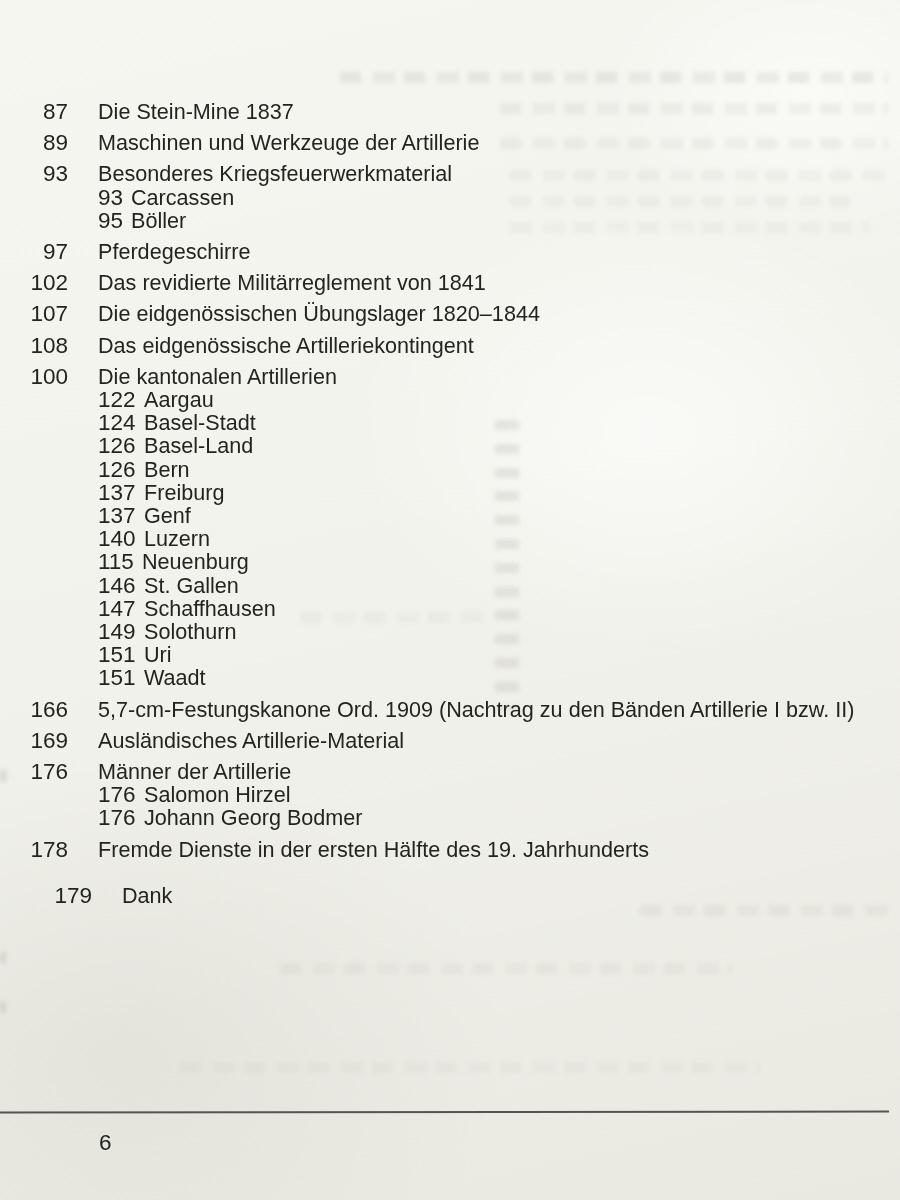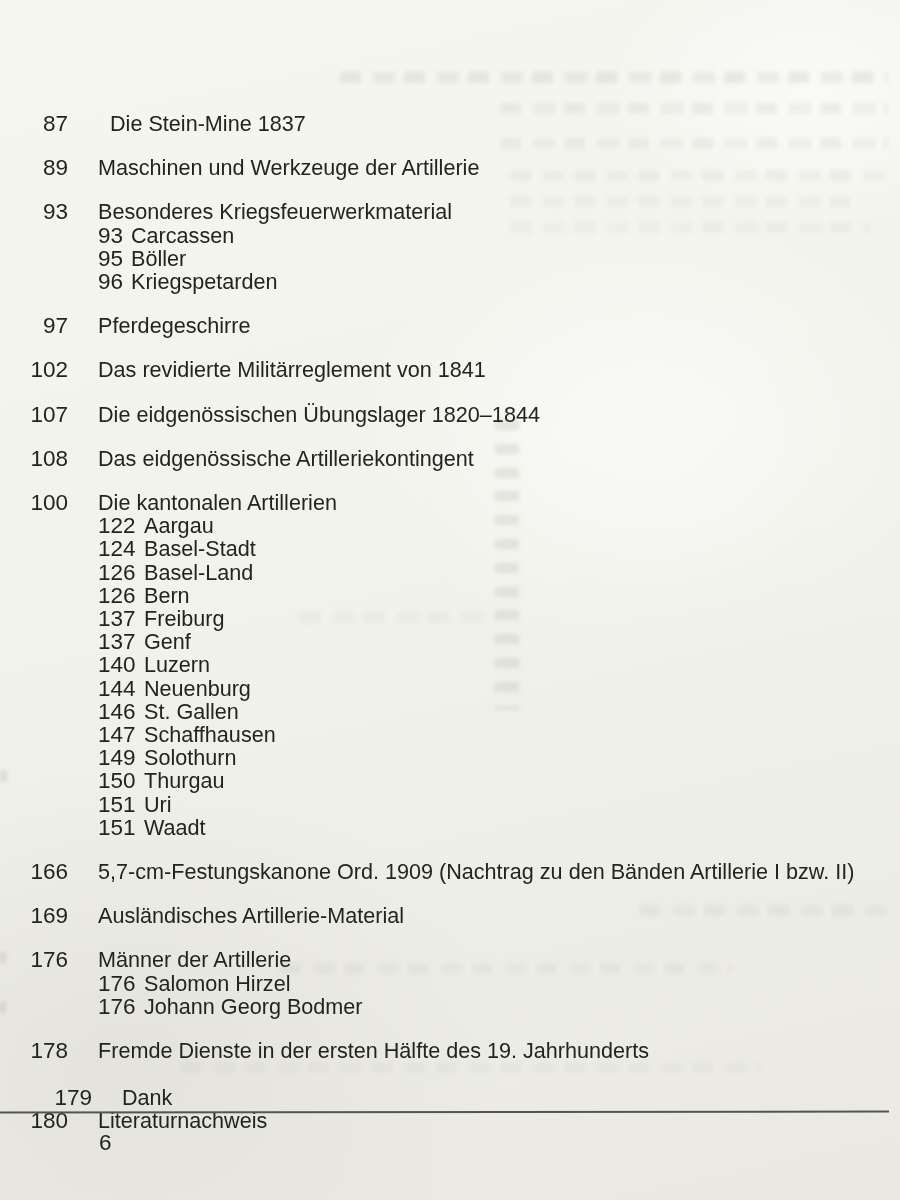--- a/index.html
+++ b/index.html
@@ -15,22 +15,22 @@
       radial-gradient(430px 320px at 72% 36%, rgba(255,255,255,0.55), transparent 70%),
       radial-gradient(520px 400px at 14% 88%, rgba(203,203,193,0.28), transparent 72%),
       radial-gradient(300px 200px at 90% 8%, rgba(255,255,255,0.5), transparent 70%),
       linear-gradient(168deg,#f6f6f1 0%,#f2f2ec 48%,#e9e9e2 100%);
   }
   
   .toc{position:absolute;left:0;top:0;right:0;padding-top:100px;}
   .row{display:flex;font-size:22.5px;line-height:23.2px;white-space:nowrap;}
   .row .num{flex:none;width:68px;text-align:right;}
   .row .title{margin-left:30px;transform:scaleX(0.96);transform-origin:left center;}
-  .row.l1{margin-top:21px;}
-  .row.l1.first{margin-top:12px;gap:12px;}
+  .row.l1{margin-top:8px;}
+  .row.l1.first{margin-top:0;}
   .row.l1.wide{margin-top:23.5px;margin-left:24px;}
   .row.l1.tight{margin-top:0;}
   .row.l2{margin-top:0;padding-left:98px;}
   .row.l2 .num{width:auto;text-align:left;}
   .row.l2 .title{margin-left:8px;}
   
   .rule{position:absolute;left:0;top:1111px;width:889px;height:2px;background:#54554e;transform:rotate(-0.06deg);}
   .pagenum{position:absolute;left:99px;top:1131px;font-size:22.5px;line-height:23.2px;}
   
   .ghost{position:absolute;filter:blur(2px);pointer-events:none;}
@@ -78,24 +78,20 @@
     <span class="title">Besonderes Kriegsfeuerwerkmaterial</span>
   </div>
       <div class="row l2">
     <span class="num">93</span>
     <span class="title">Carcassen</span>
   </div>
       <div class="row l2">
     <span class="num">95</span>
     <span class="title">Böller</span>
   </div>
-      <div class="row l2">
-    <span class="num">96</span>
-    <span class="title">Kriegspetarden</span>
-  </div>
       <div class="row l1">
     <span class="num">97</span>
     <span class="title">Pferdegeschirre</span>
   </div>
       <div class="row l1">
     <span class="num">102</span>
     <span class="title">Das revidierte Militärreglement von 1841</span>
   </div>
       <div class="row l1">
     <span class="num">107</span>
@@ -131,38 +127,34 @@
   </div>
       <div class="row l2">
     <span class="num">137</span>
     <span class="title">Genf</span>
   </div>
       <div class="row l2">
     <span class="num">140</span>
     <span class="title">Luzern</span>
   </div>
       <div class="row l2">
-    <span class="num">144</span>
+    <span class="num">115</span>
     <span class="title">Neuenburg</span>
   </div>
       <div class="row l2">
     <span class="num">146</span>
     <span class="title">St. Gallen</span>
   </div>
       <div class="row l2">
     <span class="num">147</span>
     <span class="title">Schaffhausen</span>
   </div>
       <div class="row l2">
     <span class="num">149</span>
     <span class="title">Solothurn</span>
-  </div>
-      <div class="row l2">
-    <span class="num">150</span>
-    <span class="title">Thurgau</span>
   </div>
       <div class="row l2">
     <span class="num">151</span>
     <span class="title">Uri</span>
   </div>
       <div class="row l2">
     <span class="num">151</span>
     <span class="title">Waadt</span>
   </div>
       <div class="row l1">
@@ -186,21 +178,17 @@
     <span class="title">Johann Georg Bodmer</span>
   </div>
       <div class="row l1">
     <span class="num">178</span>
     <span class="title">Fremde Dienste in der ersten Hälfte des 19. Jahrhunderts</span>
   </div>
       <div class="row l1 wide">
     <span class="num">179</span>
     <span class="title">Dank</span>
   </div>
-      <div class="row l1 tight">
-    <span class="num">180</span>
-    <span class="title">Literaturnachweis</span>
-  </div>
     </div>
 
   <div class="rule"></div>
   <div class="pagenum">6</div>
 </div>
 
 </body></html>

